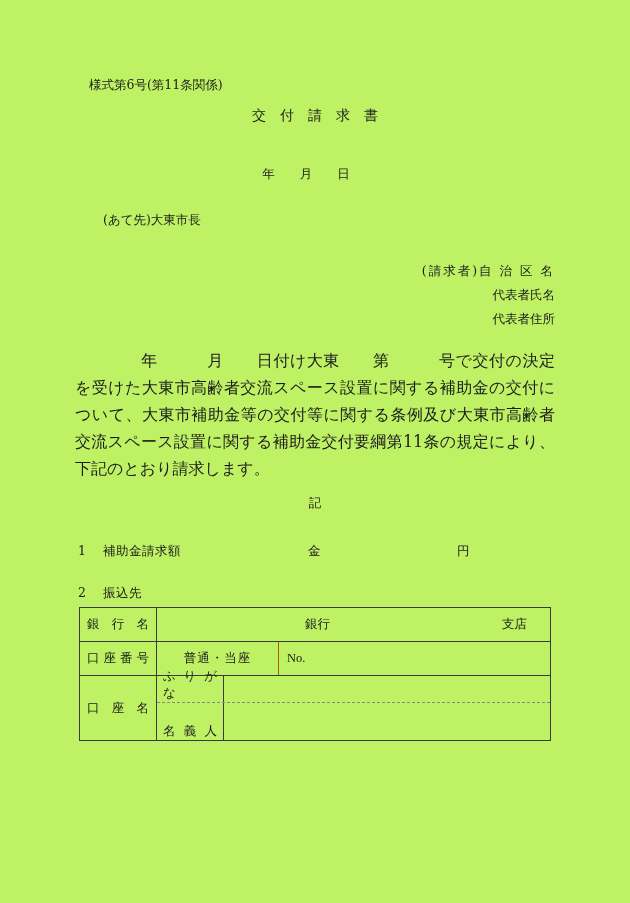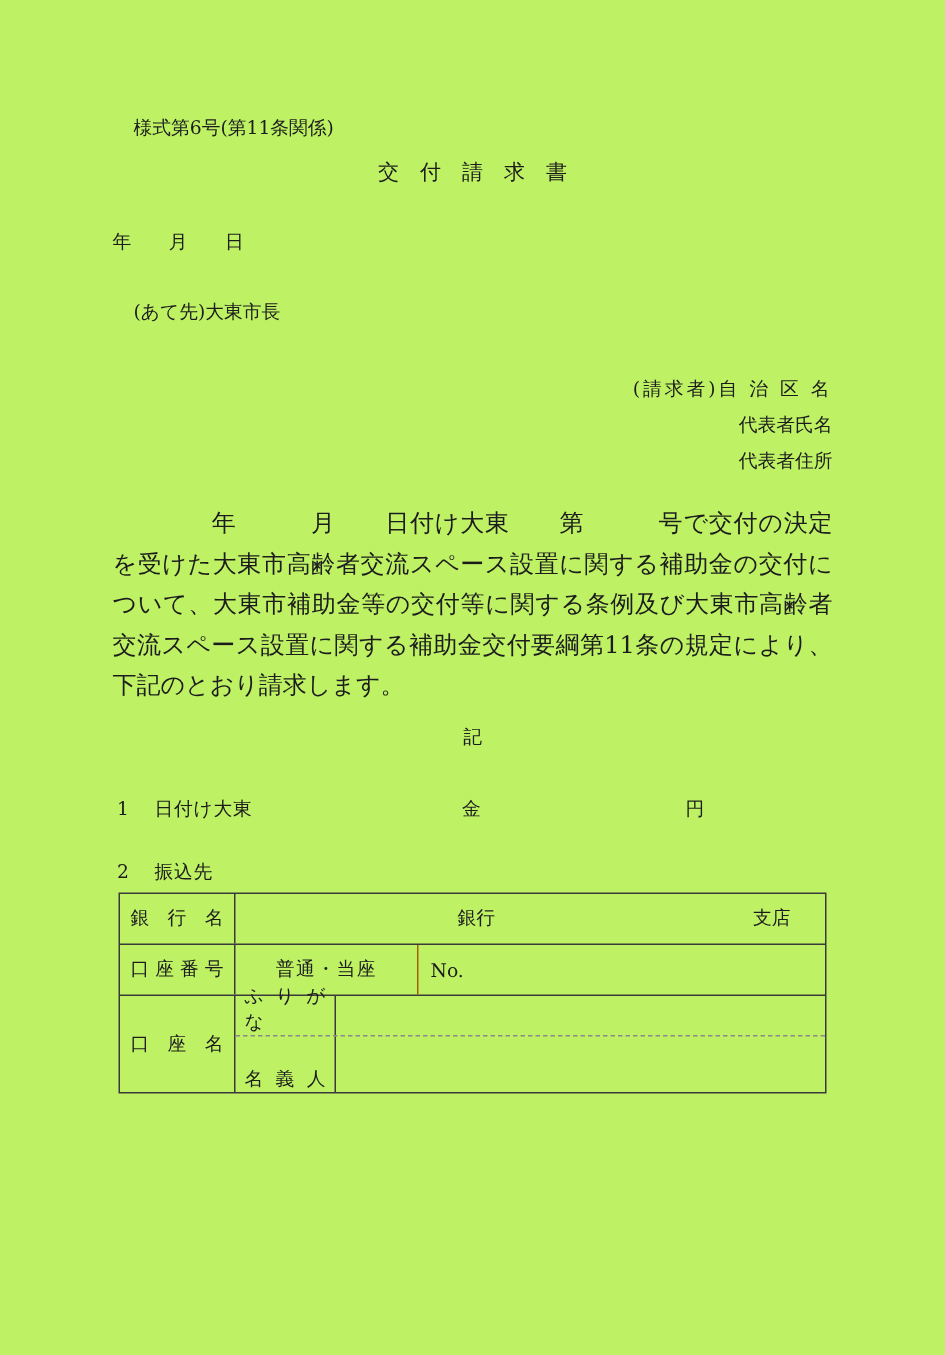--- a/index.html
+++ b/index.html
@@ -9,22 +9,22 @@
     background:#bef264;
     font-family:"DejaVu Serif","Liberation Serif",serif;
     color:#1c1c1c;
     font-size:12.5px;
     overflow:hidden;
   }
   .content { padding:0 75px; }
 
   .form-number { margin:76px 0 0 14px; line-height:18px; }
   .doc-title   { margin-top:11px; text-align:center; font-size:14px; line-height:20px; }
-  .date-line   { margin-top:28px; text-align:left; padding-right:18px; line-height:18px;font-family:Liberation Mono, monospace; }
-  .addressee   { margin-top:28px; margin-left:14px; line-height:18px; }
+  .date-line   { margin-top:40px; text-align:center; padding-right:18px; line-height:18px; }
+  .addressee   { margin-top:28px; margin-left:28px; line-height:18px; }
 
   .requester       { margin-top:30px; margin-left:230px; line-height:24px;text-align:right; }
   .requester-line1 { letter-spacing:2px; }
   .requester-sub   { margin-left:48px; }
 
   .body-par {
     margin-top:16px;
     width:480px;
     font-size:16px;
     line-height:27px;
@@ -48,21 +48,21 @@
     width:77px; flex:none;
     border-right:1px solid #3a3a3a;
     display:flex; align-items:center;
     padding:0 7px; box-sizing:border-box;
   }
   .t-head span { display:block; width:100%; text-align:justify; text-align-last:justify; }
   .t-cell { display:flex; align-items:center; box-sizing:border-box; }
   .row-bank, .row-number { height:33px; }
   .bank-cell { flex:1; justify-content:space-between; padding:0 23px 0 148px; }
   .type-cell { width:122px; flex:none; border-right:1px solid #a16207; justify-content:center; letter-spacing:1px;text-align:center; }
-  .no-cell   { flex:1; padding-left:8px; }
+  .no-cell   { flex:1; padding-left:8px;font-family:Liberation Serif, serif; }
   .t-sub     { flex:1; display:flex; flex-direction:column; }
   .t-subrow  { display:flex; flex:none; }
   .t-subrow.dashed { border-bottom:1px dashed #8a8a8a; }
   .sub-furigana { height:26px; }
   .sub-holder   { height:37px; }
   .t-sublabel {
     width:67px; flex:none;
     border-right:1px solid #3a3a3a;
     display:flex; align-items:flex-end;
     padding:0 6px; box-sizing:border-box;
@@ -89,21 +89,21 @@
       <div class="requester-sub">代表者氏名</div>
       <div class="requester-sub">代表者住所</div>
     </div>
 
     <div class="body-par">　　　　年　　　月　　日付け大東　　第　　　号で交付の決定を受けた大東市高齢者交流スペース設置に関する補助金の交付について、大東市補助金等の交付等に関する条例及び大東市高齢者交流スペース設置に関する補助金交付要綱第11条の規定により、下記のとおり請求します。</div>
 
     <div class="record-mark">記</div>
 
     <div class="item-row item-amount">
       <span class="item-no">1</span>
-      <span class="item-label">日付け大東</span>
+      <span class="item-label">補助金請求額</span>
       <span class="amount-prefix">金</span>
       <span class="amount-suffix">円</span>
     </div>
 
     <div class="item-row item-transfer">
       <span class="item-no">2</span>
       <span class="item-label">振込先</span>
     </div>
 
     <div class="bt-table">

